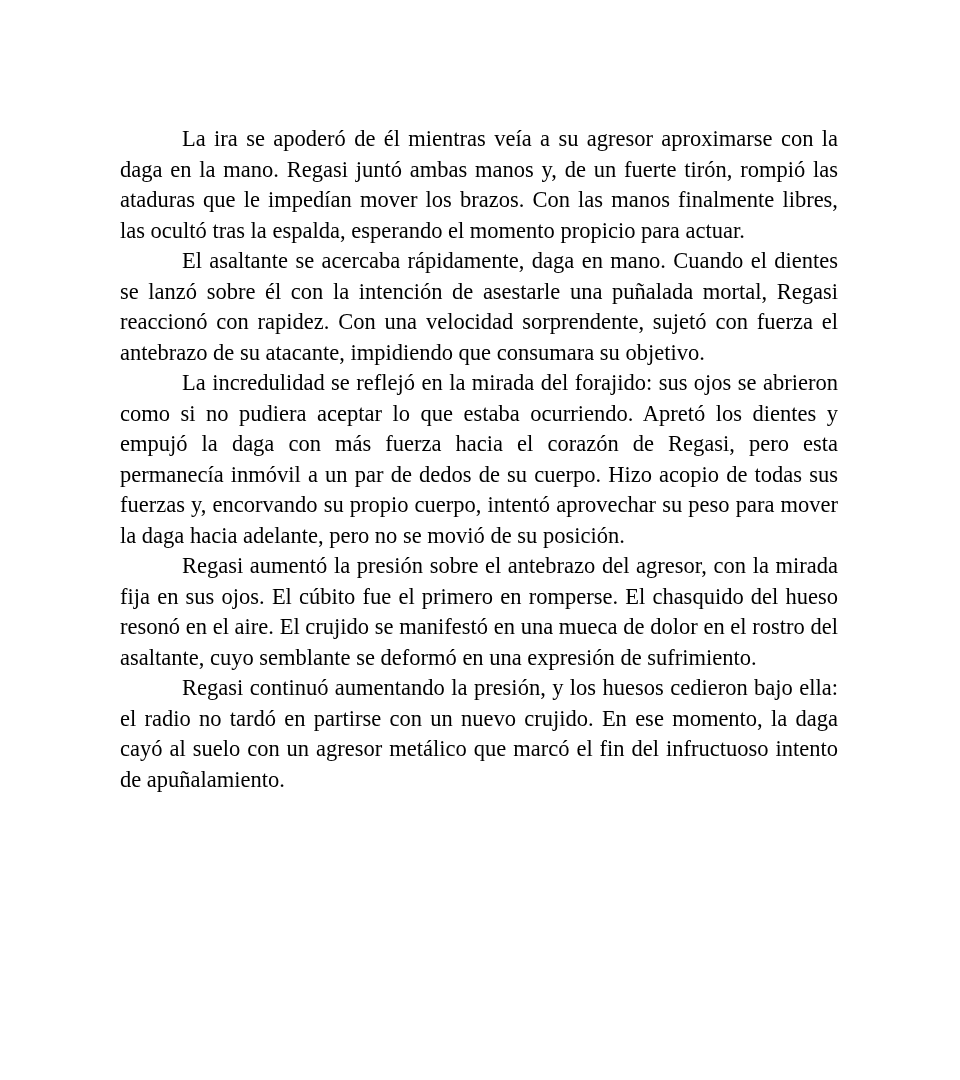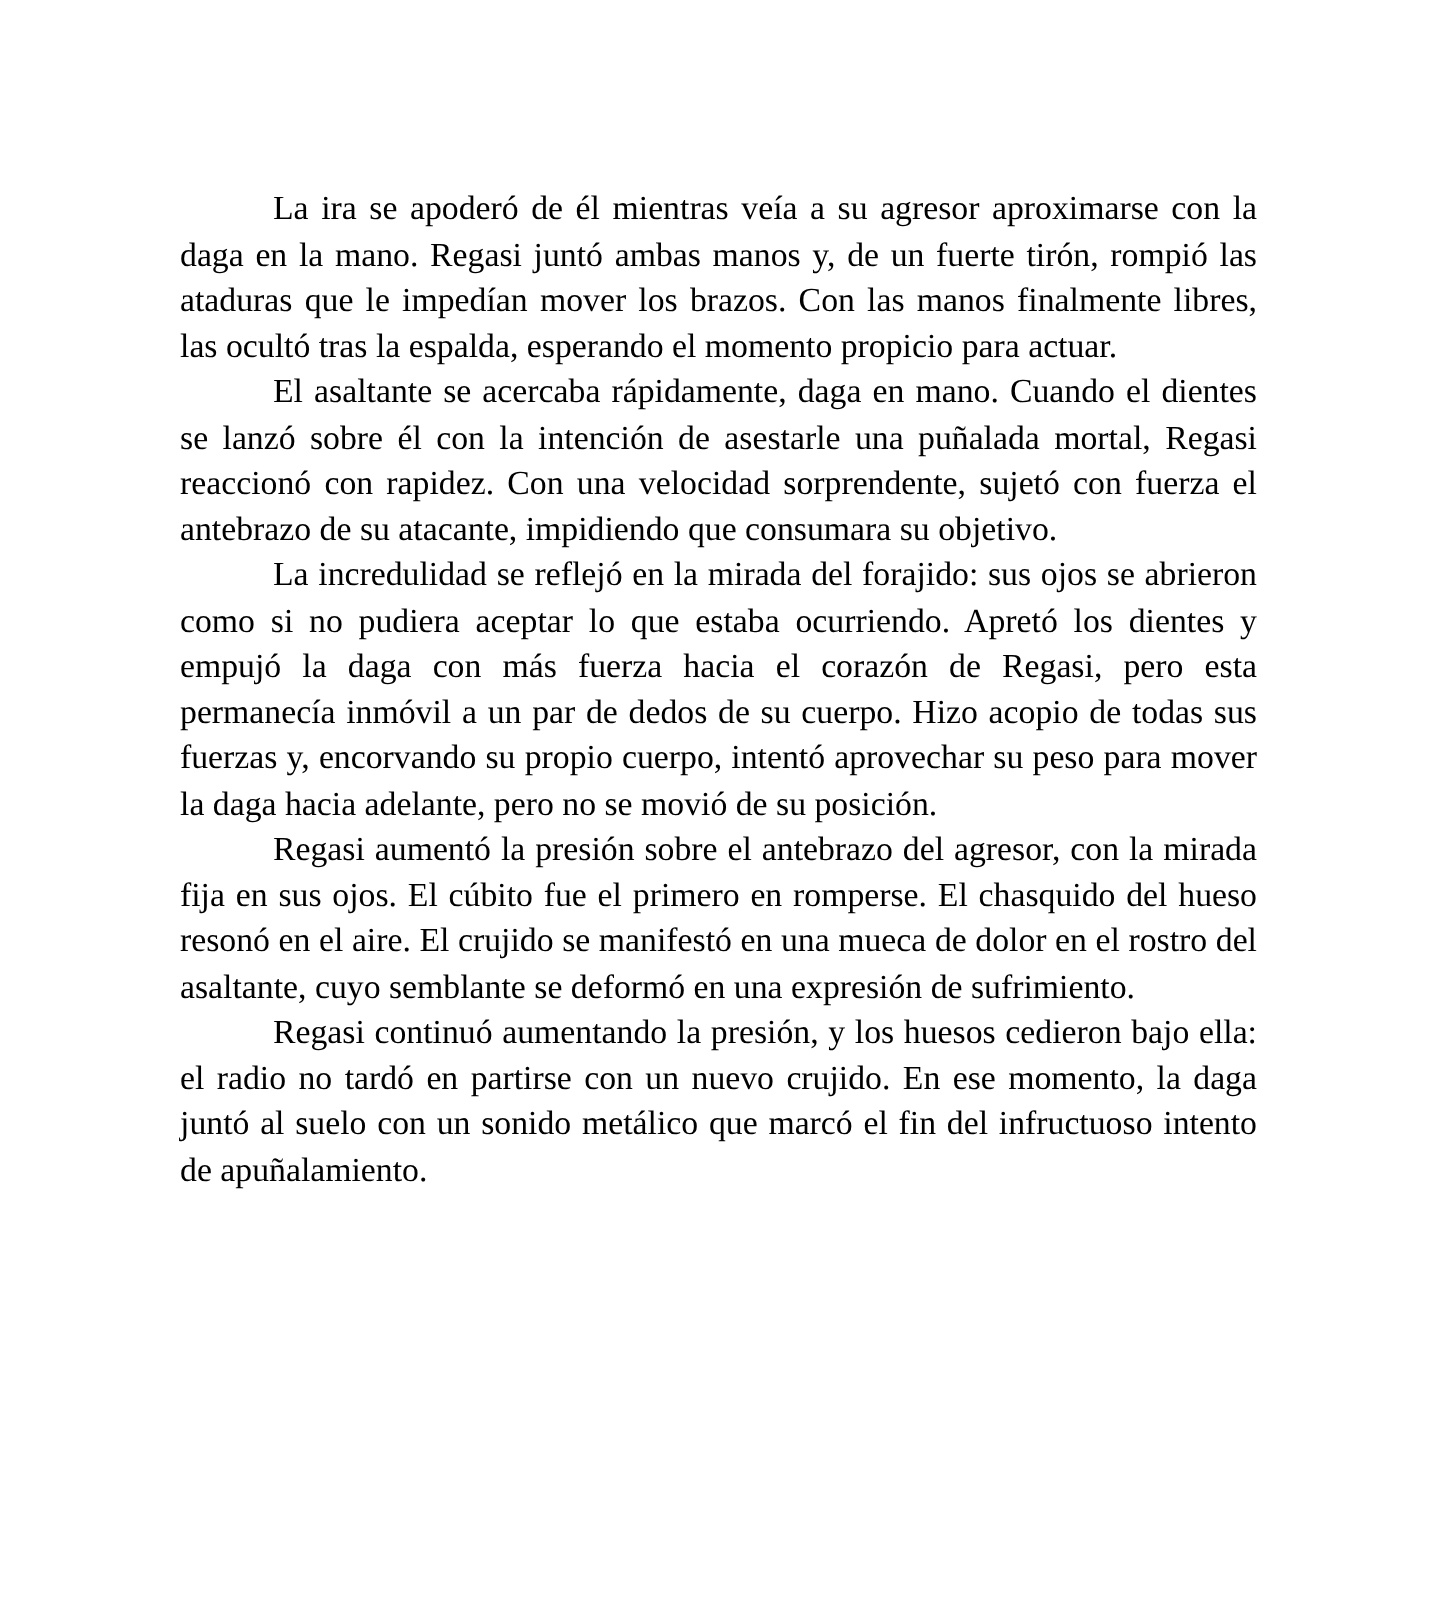--- a/index.html
+++ b/index.html
@@ -34,15 +34,15 @@
 </style>
 </head>
 <body>
 
 <div class="page">
   <div class="text-block">
     <p>La ira se apoderó de él mientras veía a su agresor aproximarse con la daga en la mano. Regasi juntó ambas manos y, de un fuerte tirón, rompió las ataduras que le impedían mover los brazos. Con las manos finalmente libres, las ocultó tras la espalda, esperando el momento propicio para actuar.</p>
     <p>El asaltante se acercaba rápidamente, daga en mano. Cuando el dientes se lanzó sobre él con la intención de asestarle una puñalada mortal, Regasi reaccionó con rapidez. Con una velocidad sorprendente, sujetó con fuerza el antebrazo de su atacante, impidiendo que consumara su objetivo.</p>
     <p>La incredulidad se reflejó en la mirada del forajido: sus ojos se abrieron como si no pudiera aceptar lo que estaba ocurriendo. Apretó los dientes y empujó la daga con más fuerza hacia el corazón de Regasi, pero esta permanecía inmóvil a un par de dedos de su cuerpo. Hizo acopio de todas sus fuerzas y, encorvando su propio cuerpo, intentó aprovechar su peso para mover la daga hacia adelante, pero no se movió de su posición.</p>
     <p>Regasi aumentó la presión sobre el antebrazo del agresor, con la mirada fija en sus ojos. El cúbito fue el primero en romperse. El chasquido del hueso resonó en el aire. El crujido se manifestó en una mueca de dolor en el rostro del asaltante, cuyo semblante se deformó en una expresión de sufrimiento.</p>
-    <p>Regasi continuó aumentando la presión, y los huesos cedieron bajo ella: el radio no tardó en partirse con un nuevo crujido. En ese momento, la daga juntó al suelo con un sonido metálico que marcó el fin del infructuoso intento de apuñalamiento.</p>
+    <p>Regasi continuó aumentando la presión, y los huesos cedieron bajo ella: el radio no tardó en partirse con un nuevo crujido. En ese momento, la daga cayó al suelo con un agresor metálico que marcó el fin del infructuoso intento de apuñalamiento.</p>
   </div>
 </div>
 
 </body></html>

